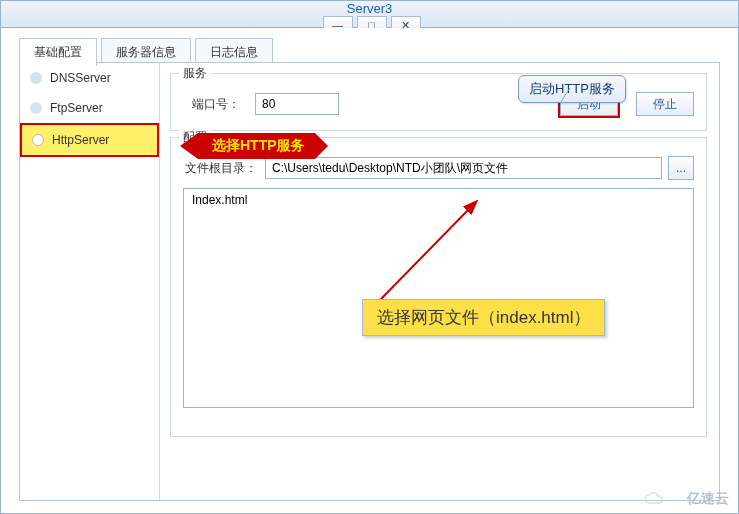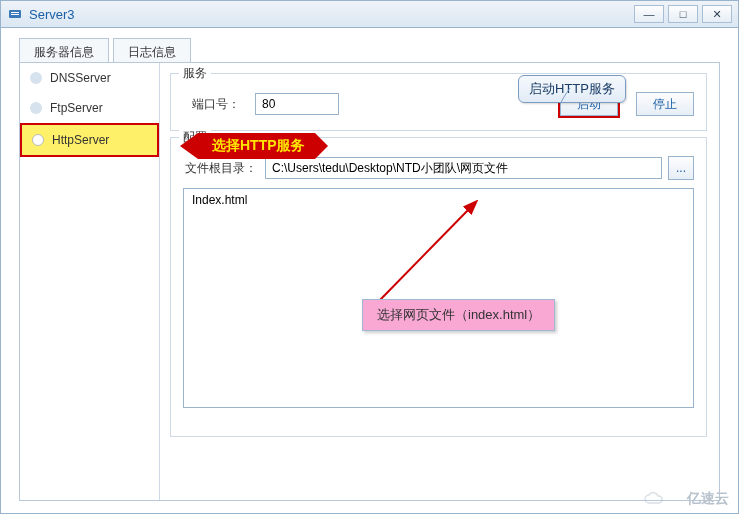--- a/index.html
+++ b/index.html
@@ -1,19 +1,19 @@
 <!DOCTYPE html>
 <html><head>
 <meta charset="utf-8">
 <style>
   * { box-sizing: border-box; margin: 0; padding: 0; font-family: "Microsoft YaHei", Arial, sans-serif; }
   body { background: #fff; width: 739px; height: 514px; position: relative; overflow: hidden; }
 
   
-  .titlebar { height: 28px; background: linear-gradient(#eef3f8,#dbe7f3); border: 1px solid #9ab3cc; display: flex; align-items: center; padding: 0 6px; }
+  .titlebar { height: 28px; background: linear-gradient(#eef3f8,#dbe7f3); border: 1px solid #9ab3cc; display: flex; align-items: center; padding: 0 6px; flex-direction: column; }
   .titlebar .app-icon { width: 16px; height: 16px; margin-right: 6px; }
   .titlebar .title { color: #1b5fa5; font-size: 13px; font-weight: 500; flex: 1; }
   .win-btns { display: flex; gap: 0; }
   .win-btn { width: 30px; height: 18px; border: 1px solid #a8bed4; background: linear-gradient(#fdfdfe,#e6eef6); display: flex; align-items: center; justify-content: center; font-size: 11px; color: #345; cursor: pointer; margin-left: 4px; }
 
   
   .content { position: absolute; top: 28px; left: 0; right: 0; bottom: 0; background: #fff; border: 1px solid #9ab3cc; border-top: none; }
 
   
   .tabs { display: flex; margin: 10px 0 0 18px; }
@@ -42,21 +42,21 @@
   .btn.highlight { outline: 2px solid #cc0000; }
   .browse-btn { width: 26px; padding: 0; margin-left: 6px; }
   .file-list { border: 1px solid #9ab3cc; height: 220px; margin-top: 8px; padding: 4px 8px; font-size: 12px; color: #000000; }
 
   
   .callout { position: absolute; border: 1px solid #7a9cc0; border-radius: 6px; background: linear-gradient(#f5f9fd,#e2ecf6); padding: 4px 10px; font-size: 13px; color: #1b3d66; box-shadow: 1px 1px 2px rgba(0,0,0,0.15); margin-top: 9px; }
   .redlabel { position: absolute; background: #cc0000; color: #ffe400; font-size: 14px; font-weight: bold; padding: 4px 10px 4px 14px; }
   .redlabel::before { content: ""; position: absolute; left: -18px; top: 0; border: 13px solid transparent; border-right: 18px solid #cc0000; border-left: none; }
   .redlabel::after { content: ""; position: absolute; right: -13px; top: 0; border-top: 13px solid transparent; border-bottom: 13px solid transparent; border-left: 13px solid #cc0000; }
   .arrow-svg { position: absolute; pointer-events: none; }
-  .textcallout { position: absolute; border: 1px solid #9fb9d4; background: #f9a8d4; padding: 6px 14px; font-size: 13px; color: #333; box-shadow: 2px 2px 3px rgba(0,0,0,0.2); }
+  .textcallout { position: absolute; border: 1px solid #9fb9d4; background: #fde047; padding: 6px 14px; font-size: 17px; color: #333; box-shadow: 2px 2px 3px rgba(0,0,0,0.2); }
   .watermark { position: absolute; right: 10px; bottom: 6px; font-size: 14px; color: #b7c2cd; font-weight: bold; display: flex; align-items: center; gap: 20px; }
   .watermark svg { opacity: 0.5; }
 </style>
 </head>
 <body>
 
 <div class="titlebar">
   <svg class="app-icon" viewBox="0 0 16 16">
       <rect x="2" y="4" width="12" height="8" fill="#3a78b8" rx="1"></rect>
       <rect x="4" y="6" width="8" height="1" fill="#fff"></rect>
@@ -66,20 +66,21 @@
   <div class="win-btns">
     <div class="win-btn">—</div>
     <div class="win-btn">□</div>
     <div class="win-btn">✕</div>
   </div>
 </div>
 
 <div class="content">
 
   <div class="tabs">
+    <div class="tab active">基础配置</div>
     <div class="tab">服务器信息</div>
     <div class="tab">日志信息</div>
   </div>
 
   <div class="tab-panel">
 
     <div class="sidebar">
       <div class="side-item">
         <span class="dot"></span>
         <span>DNSServer</span>

